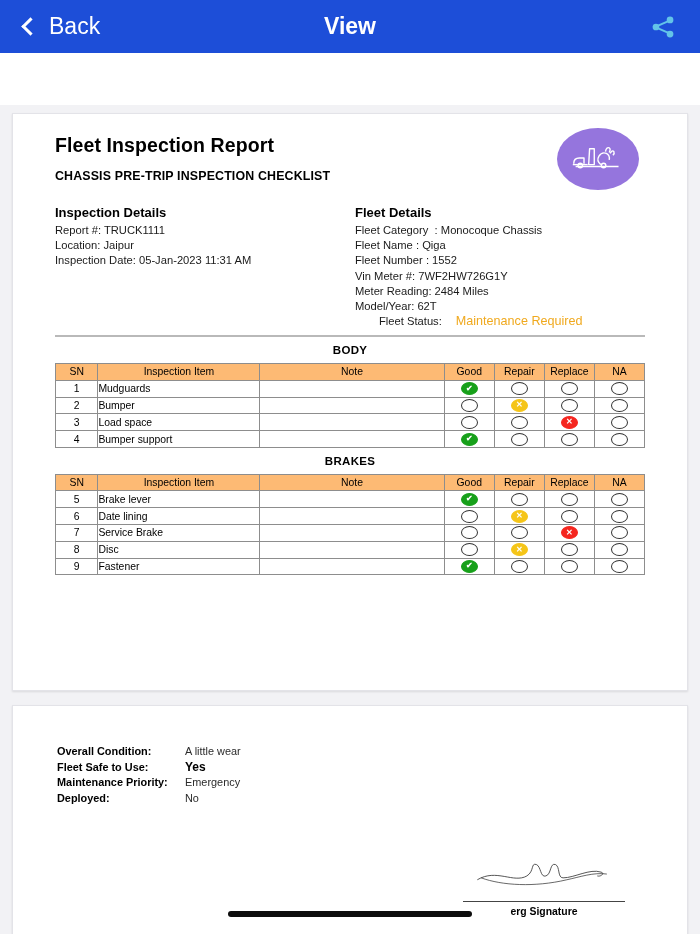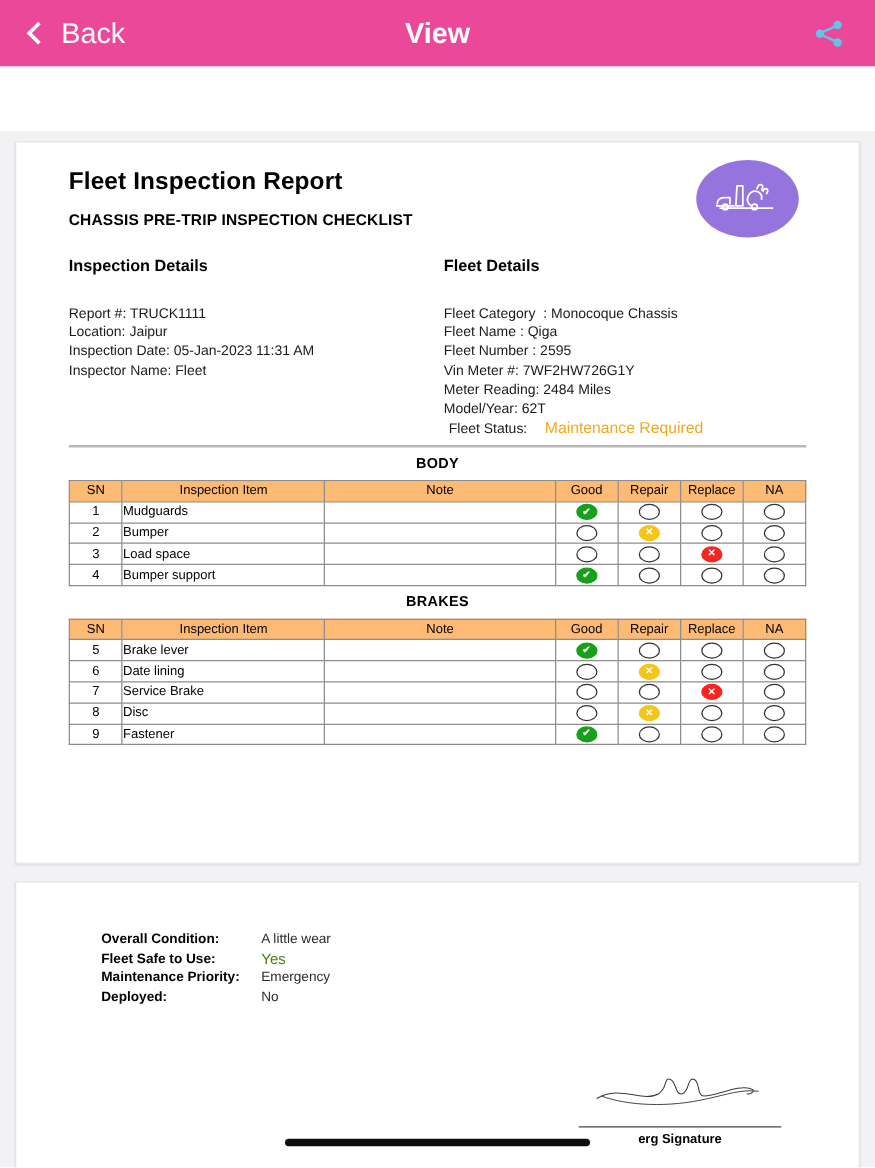--- a/index.html
+++ b/index.html
@@ -35,21 +35,21 @@
   .wifi .dot { position:absolute; left:50%; bottom:0; transform:translateX(-50%);
                width:5px; height:5px; background:#fff; border-radius:50%; border:none;}
   .batt { position:relative; width:34px; height:18px; border-radius:5px;
           background:#e9e3f8; display:flex; align-items:center; justify-content:center; }
   .batt .lvl { font-size:12px; font-weight:700; color:#7c5fc4; letter-spacing:-.3px; }
   .batt:after { content:""; position:absolute; right:-4px; top:6px; width:3px; height:6px;
                 background:#cbbde9; border-radius:0 2px 2px 0; }
 
   
   .navbar {
-    height:53px; background:#ec4899; position:relative;
+    height:53px; background:#1d4ed8; position:relative;
     display:flex; align-items:center; padding:0 24px;
   }
   .back { display:flex; align-items:center; gap:12px; cursor:pointer; }
   .chev { width:13px; height:13px; border-left:3.4px solid #fff; border-bottom:3.4px solid #fff;
           transform: rotate(45deg); }
   .back-label { color:#fff; font-size:23px; }
   .nav-title { position:absolute; left:0; right:0; text-align:center;
                color:#fff; font-size:23px; font-weight:700; pointer-events:none;}
   .share { margin-left:auto; width:26px; height:26px; cursor:pointer; }
 
@@ -68,24 +68,24 @@
   .logo {
     position:absolute; right:48px; top:14px;
     width:82px; height:62px; border-radius:50%;
     background:#9575dd; display:flex; align-items:center; justify-content:center;
   }
   .pr { position:relative; }
 
   .detail-cols { display:flex; margin-top:22px; }
   .col-left { width:300px; }
   .col-right { flex:1; }
-  .sec-head { font-size:13px; font-weight:700; color:#000; margin-bottom:24px; }
+  .sec-head { font-size:13px; font-weight:700; color:#000; margin-bottom:3px; }
   .dline { font-size:11.2px; color:#1a1a1a; line-height:15.2px; white-space:pre; }
   .status-line { display:flex; gap:14px; align-items:baseline; padding-left:4px; }
-  .status-line .lbl { font-size:11.2px; color:#1a1a1a; }
+  .status-line .lbl { font-size:11.2px; color:#1a1a1a;margin-left:20px; }
   .status-val { font-size:12.6px; font-weight:400; }
 
   .hr { height:2px; background:#b9b9b9; margin:7px 0 0 0; }
 
   .tbl-title { text-align:center; font-size:11.5px; font-weight:700; color:#000;
                margin:7px 0 7px 0; letter-spacing:.3px;}
 
   table.insp { width:100%; border-collapse:collapse; table-layout:fixed; }
   table.insp th, table.insp td {
     border:1px solid #8d8d8d; font-size:10.4px; color:#000; height:16.8px;
@@ -107,25 +107,25 @@
   .circ .gl { position:absolute; left:0; right:0; top:0; bottom:0;
               display:flex; align-items:center; justify-content:center;
               color:#fff; font-size:8px; line-height:1; font-weight:700;}
 
   .note-table { width:100%; border-collapse:collapse; margin-top:14px; }
   .note-table th { background:#d6d6d6; border:1px solid #8d8d8d;
                    font-size:10.6px; font-weight:400; height:17px; text-align:center; color:#000;}
   .note-table td { border:1px solid #8d8d8d; height:58px; background:#fff; }
 
   
-  .summary { padding:38px 0 0 68px; }
+  .summary { padding:38px 0 0 44px; }
   .srow { display:flex; font-size:10.9px; line-height:15.5px; }
   .srow .k { width:128px; font-weight:700; color:#000; }
   .srow .v { color:#2b2b2b; }
-  .srow .v.yes { color:#4d7c0f; font-weight:400; font-size:12px; }
+  .srow .v.yes { color:#000000; font-weight:700; font-size:12px; }
 
   .sign-block { position:absolute; right:62px; bottom:22px; width:162px; text-align:center; }
   .sign-line { border-top:1px solid #444; margin-top:2px; }
   .sign-label { font-size:10.4px; font-weight:700; color:#000; margin-top:4px; }
 
   .home-ind { position:absolute; left:50%; transform:translateX(-50%);
               bottom:17px; width:244px; height:6px; background:#0d0d0d; border-radius:3px; }
 </style>
 </head>
 <body>
@@ -172,27 +172,26 @@
       <div class="page-inner">
         <h1 class="report-title">Fleet Inspection Report</h1>
         <div class="subtitle">CHASSIS PRE-TRIP INSPECTION CHECKLIST</div>
 
         <div class="detail-cols">
           <div class="col-left">
             <div class="sec-head">Inspection Details</div>
             <div class="dline">Report #: TRUCK1111</div>
             <div class="dline">Location: Jaipur</div>
             <div class="dline">Inspection Date: 05-Jan-2023 11:31 AM</div>
-            <div class="dline">Inspector Name: Fleet</div>
           </div>
           <div class="col-right">
             <div class="sec-head">Fleet Details</div>
             <div class="dline">Fleet Category  : Monocoque Chassis</div>
             <div class="dline">Fleet Name : Qiga</div>
-            <div class="dline">Fleet Number : 2595</div>
+            <div class="dline">Fleet Number : 1552</div>
             <div class="dline">Vin Meter #: 7WF2HW726G1Y</div>
             <div class="dline">Meter Reading: 2484 Miles</div>
             <div class="dline">Model/Year: 62T</div>
             <div class="status-line">
               <span class="lbl">Fleet Status:</span>
               <span class="status-val" id="statusVal" style="color: rgb(240, 169, 30);">Maintenance Required</span>
             </div>
           </div>
         </div>
 

